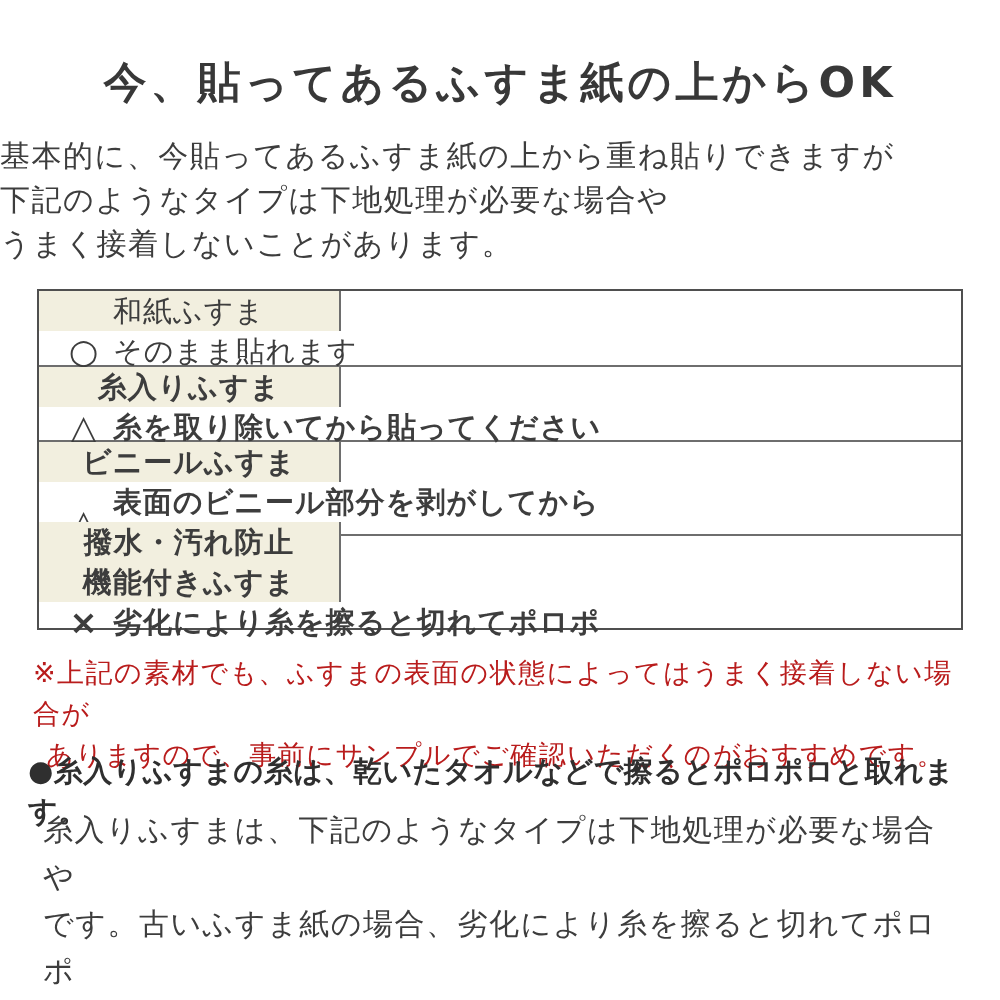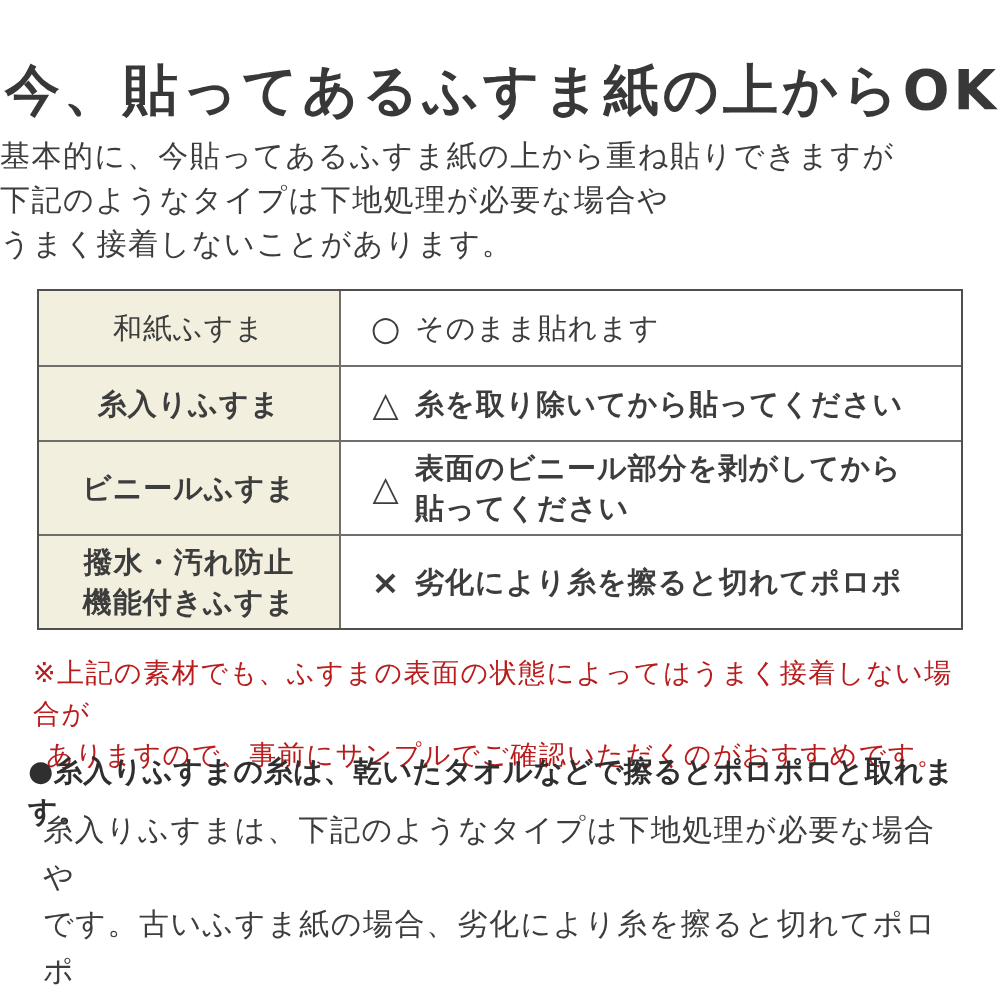--- a/index.html
+++ b/index.html
@@ -6,41 +6,41 @@
   body{
     width:1000px;height:1000px;
     background:#ffffff;
     font-family:"DejaVu Sans","Liberation Sans",sans-serif;
     color:#3d3d3d;
   }
   .page{position:relative;width:1000px;height:1000px;background:#ffffff;overflow:hidden;}
 
   .title{
     position:absolute;top:54px;left:0;right:0;margin:0;
-    text-align:right;
-    font-size:55px;font-weight:700;letter-spacing:4px;color:#383838;
+    text-align:center;
+    font-size:43px;font-weight:700;letter-spacing:4px;color:#383838;
   }
 
   .intro{
     position:absolute;top:134px;left:0;right:0;
     text-align:left;
     font-size:30px;line-height:44px;letter-spacing:1.5px;color:#3d3d3d;
   }
 
   .type-table{
     position:absolute;top:289px;left:37px;right:37px;
     border:2px solid #4f4f4f;
     background:#ffffff;
   }
-  .t-row{display:flex;}
+  .t-row{display:flex;flex-direction:column;}
   .t-row + .t-row{border-top:2px solid #6e6e6e;font-weight:bold;}
   .r1{height:74px;}
   .r2{height:73px;}
   .r3{height:92px;}
-  .r4{height:92px;}
+  .r4{height:92px;justify-content:center;}
   .cell-type{
     flex:none;width:300px;
     background:#f2efdf;
     border-right:2px solid #6e6e6e;
     display:flex;align-items:center;justify-content:center;
     text-align:center;
     font-size:29px;letter-spacing:1px;line-height:40px;
     white-space:pre-line;
   }
   .cell-desc{

